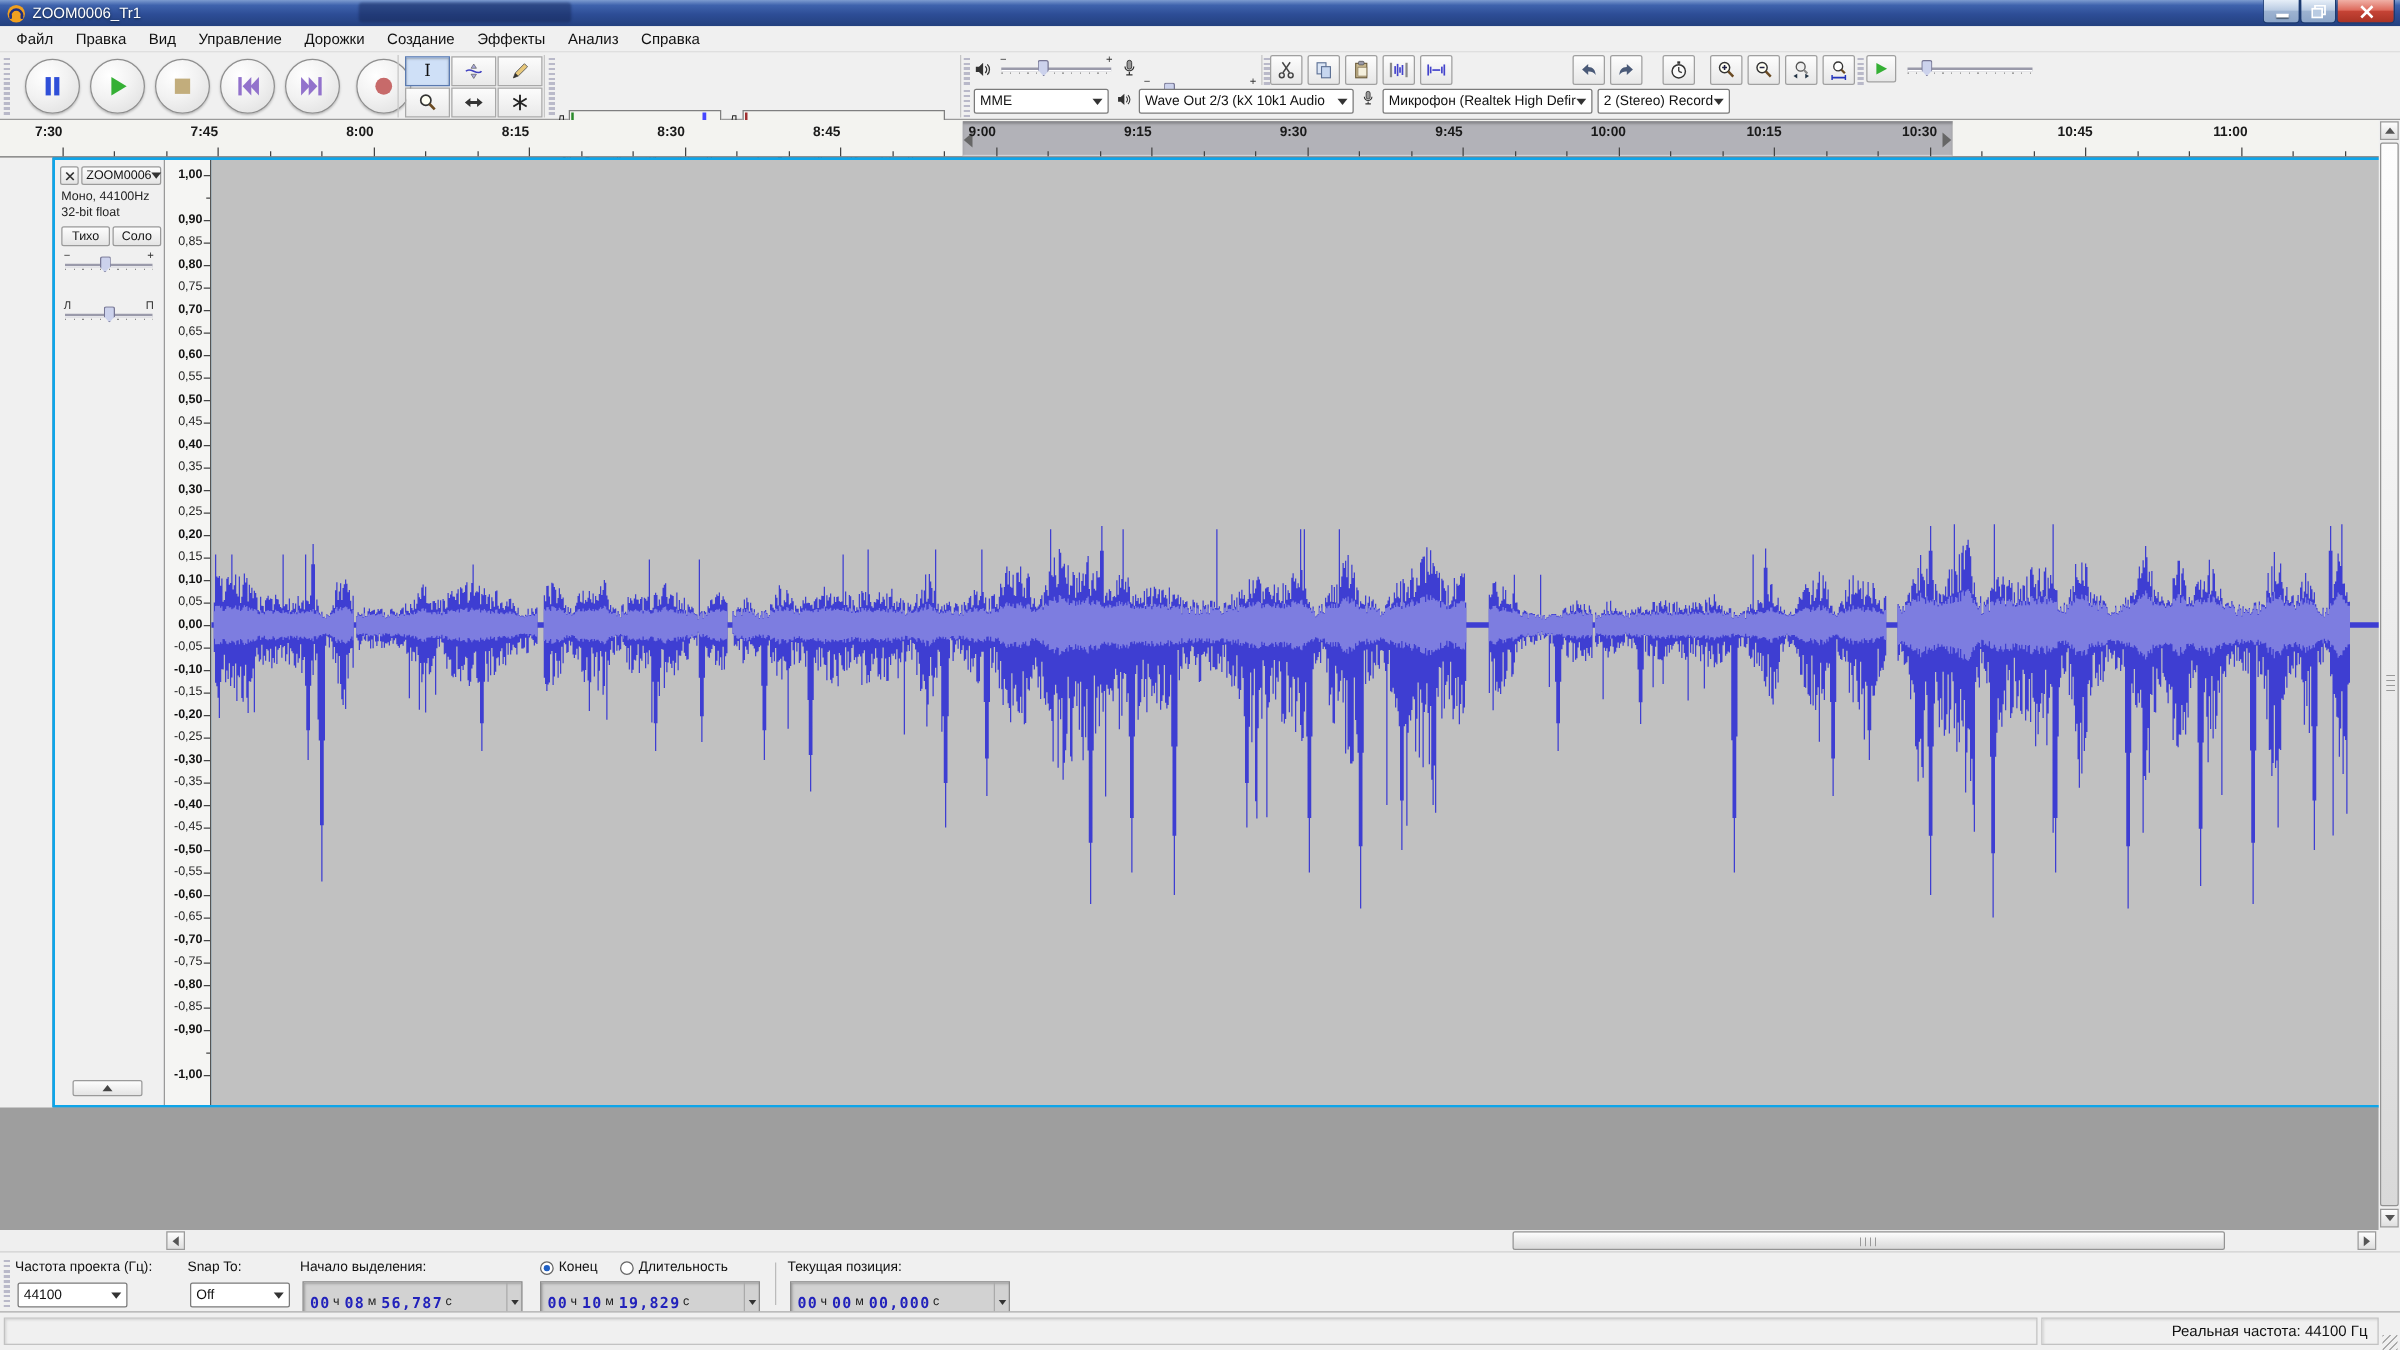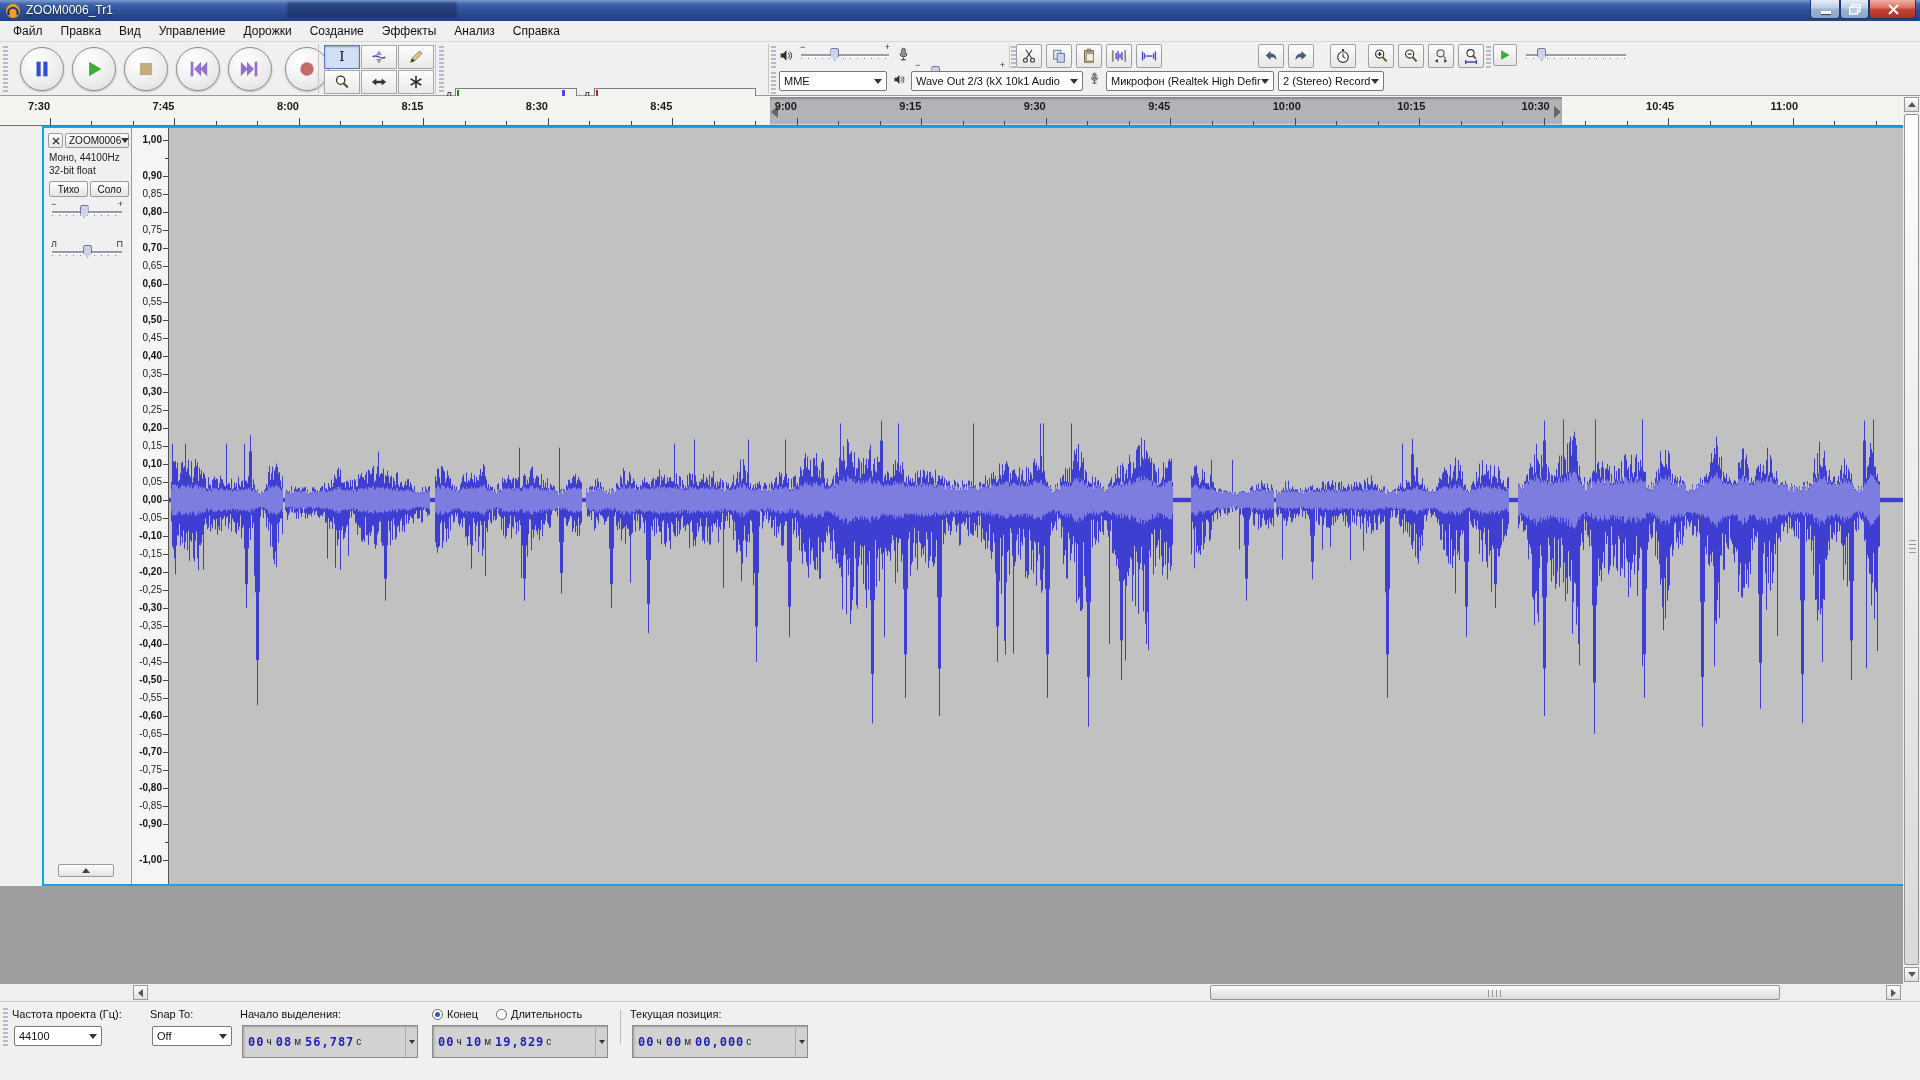--- a/index.html
+++ b/index.html
@@ -723,13 +723,20 @@
         <span class="tv">00</span>
         <span class="tu">м</span>
         <span class="tv">00,000</span>
         <span class="tu">с</span>
         <span class="tfa">
           <span class="ddarrow" style="border-left-width:3.5px;border-right-width:3.5px;border-top-width:4.5px"></span>
         </span>
       </div>
   </div>
 
+  <div class="abs" id="statusbar">
+    <div class="statuscell" style="left:3px;width:1627px"></div>
+    <div class="statuscell" style="left:1633px;width:270px;justify-content:flex-end;padding-right:8px">
+      <span>Реальная частота: 44100 Гц</span>
+    </div>
+    <div class="abs" style="left:1906px;top:18px;width:12px;height:12px;background-image:repeating-linear-gradient(135deg,#aaa 0 1px,transparent 1px 4px)"></div>
+  </div>
 </div>
 
 </body></html>

